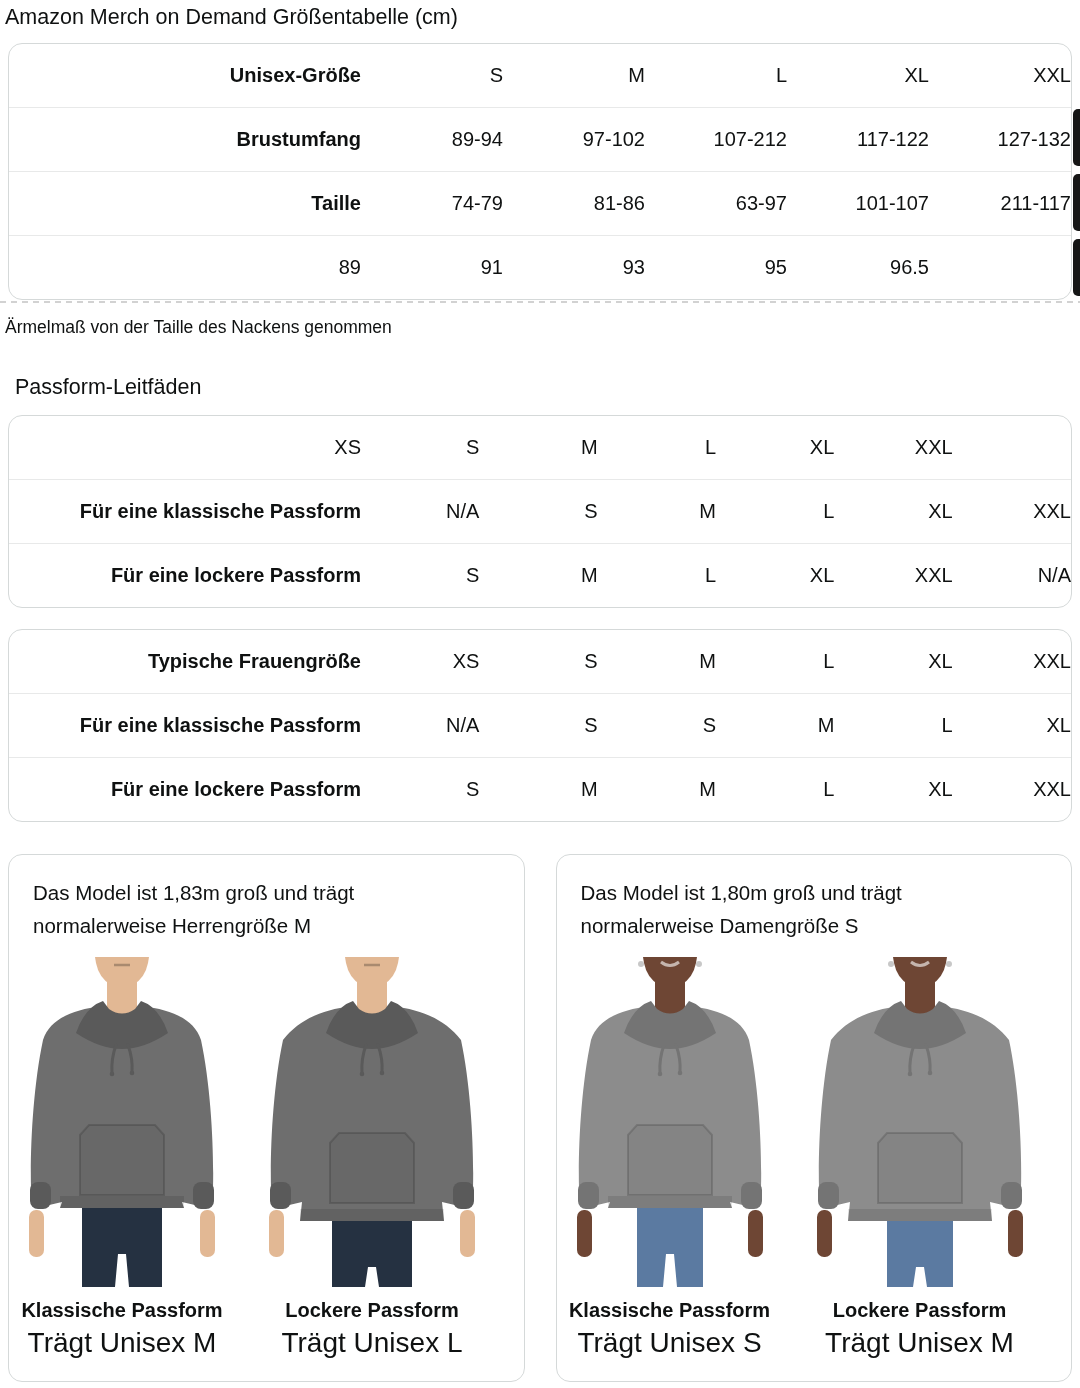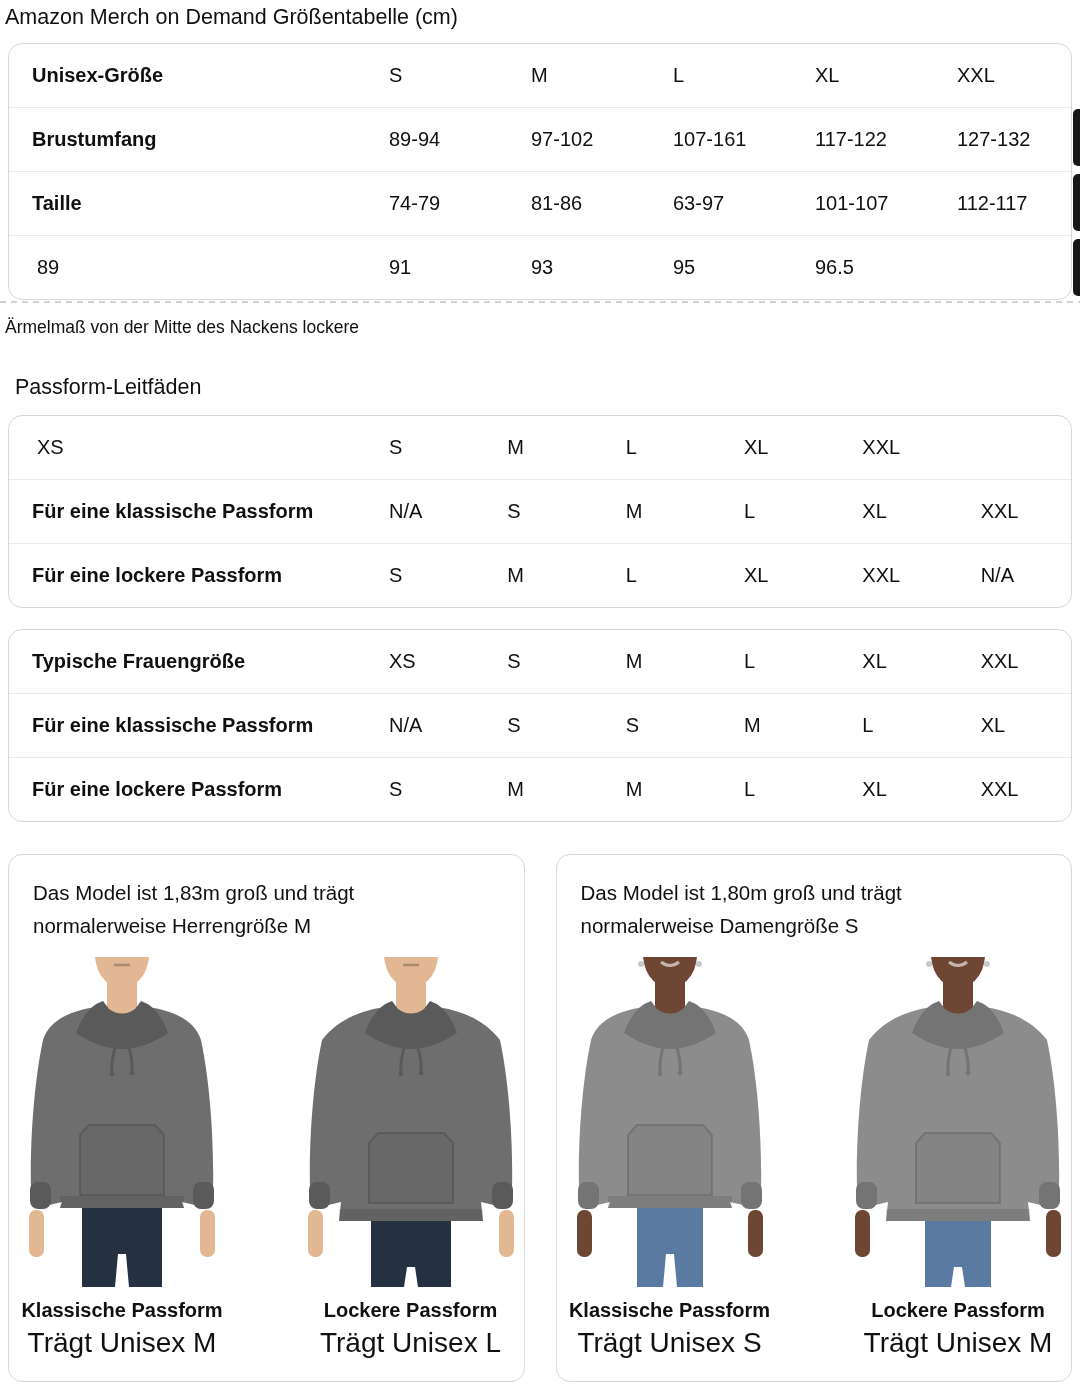--- a/index.html
+++ b/index.html
@@ -2,42 +2,42 @@
 <html><head>
 <meta charset="utf-8">
 <style>
   html,body{margin:0;padding:0}
   body{
     width:1080px;height:1388px;background:#fff;color:#0f1111;
     font-family:"Liberation Sans",sans-serif;position:relative;overflow:hidden;
   }
   .page-title{font-size:21.5px;font-weight:400;margin:4px 0 0 5px;line-height:27px}
   .size-table,.fit-table{
-    margin:12px 8px 0;border:1.5px solid #d5d9d9;border-radius:14px;overflow:hidden;background:#fff;
+    margin:12px 8px 0;border:1.5px solid #d5d9d9;border-radius:14px;overflow:hidden;background:#fff;text-align:right;
   }
   .trow{
     display:grid;align-items:center;height:63px;border-bottom:1px solid #e8e9e9;
     grid-template-columns:352px repeat(5,1fr);
   }
   .fit-table .trow{grid-template-columns:352px repeat(6,1fr)}
   .trow:last-child{border-bottom:0}
   .tlabel{font-weight:700;font-size:20px;padding-left:23px;white-space:nowrap}
   .tval{font-size:20px;padding-left:28px;white-space:nowrap}
   .dashed-divider{height:2px;margin-top:1px;background:repeating-linear-gradient(90deg,#d2d2d2 0 6px,transparent 6px 11px)}
   .sleeve-note{font-size:17.5px;margin:14px 0 0 5px;line-height:21px}
   .section-title{font-size:21.5px;font-weight:400;margin:36px 0 0 15px;line-height:27px}
   .fit-table{margin-top:14px}
   .fit-table.women{margin-top:21px}
   .cards{display:flex;gap:31px;margin:32px 8px 0}
   .model-card{
     flex:1;border:1.5px solid #d5d9d9;border-radius:14px;background:#fff;
     padding:21px 0 4px;height:528px;box-sizing:border-box;
   }
   .model-desc{font-size:20.5px;line-height:33px;margin:0 0 0 24px;max-width:424px}
-  .figs{display:flex;justify-content:space-between;gap:24px;margin-top:15px}
+  .figs{display:flex;justify-content:flex-start;gap:24px;margin-top:15px}
   .fig{width:226px;text-align:center}
   .fig-photo{width:226px;height:330px}
   .fig-photo svg{display:block}
   .fit-caption{font-size:20px;font-weight:700;margin-top:11px;line-height:24px}
   .size-caption{font-size:28px;margin-top:9px;line-height:24px}
   .scroll-thumb{position:absolute;right:0;width:7px;height:57px;background:#161616;border-radius:5px 0 0 5px}
 </style>
 </head>
 <body>
 
@@ -49,44 +49,44 @@
     <div class="tval">S</div>
     <div class="tval">M</div>
     <div class="tval">L</div>
     <div class="tval">XL</div>
     <div class="tval">XXL</div>
   </div>
   <div class="trow">
     <div class="tlabel">Brustumfang</div>
     <div class="tval">89-94</div>
     <div class="tval">97-102</div>
-    <div class="tval">107-161</div>
+    <div class="tval">107-212</div>
     <div class="tval">117-122</div>
     <div class="tval">127-132</div>
   </div>
   <div class="trow">
     <div class="tlabel">Taille</div>
     <div class="tval">74-79</div>
     <div class="tval">81-86</div>
     <div class="tval">63-97</div>
     <div class="tval">101-107</div>
-    <div class="tval">112-117</div>
+    <div class="tval">211-117</div>
   </div>
   <div class="trow">
     <div class="tval">89</div>
     <div class="tval">91</div>
     <div class="tval">93</div>
     <div class="tval">95</div>
     <div class="tval">96.5</div>
   </div>
 </div>
 
 <div class="dashed-divider"></div>
 
-<div class="sleeve-note">Ärmelmaß von der Mitte des Nackens lockere</div>
+<div class="sleeve-note">Ärmelmaß von der Taille des Nackens genommen</div>
 
 <h2 class="section-title">Passform-Leitfäden</h2>
 
 <div class="fit-table men">
   <div class="trow">
     <div class="tval">XS</div>
     <div class="tval">S</div>
     <div class="tval">M</div>
     <div class="tval">L</div>
     <div class="tval">XL</div>

